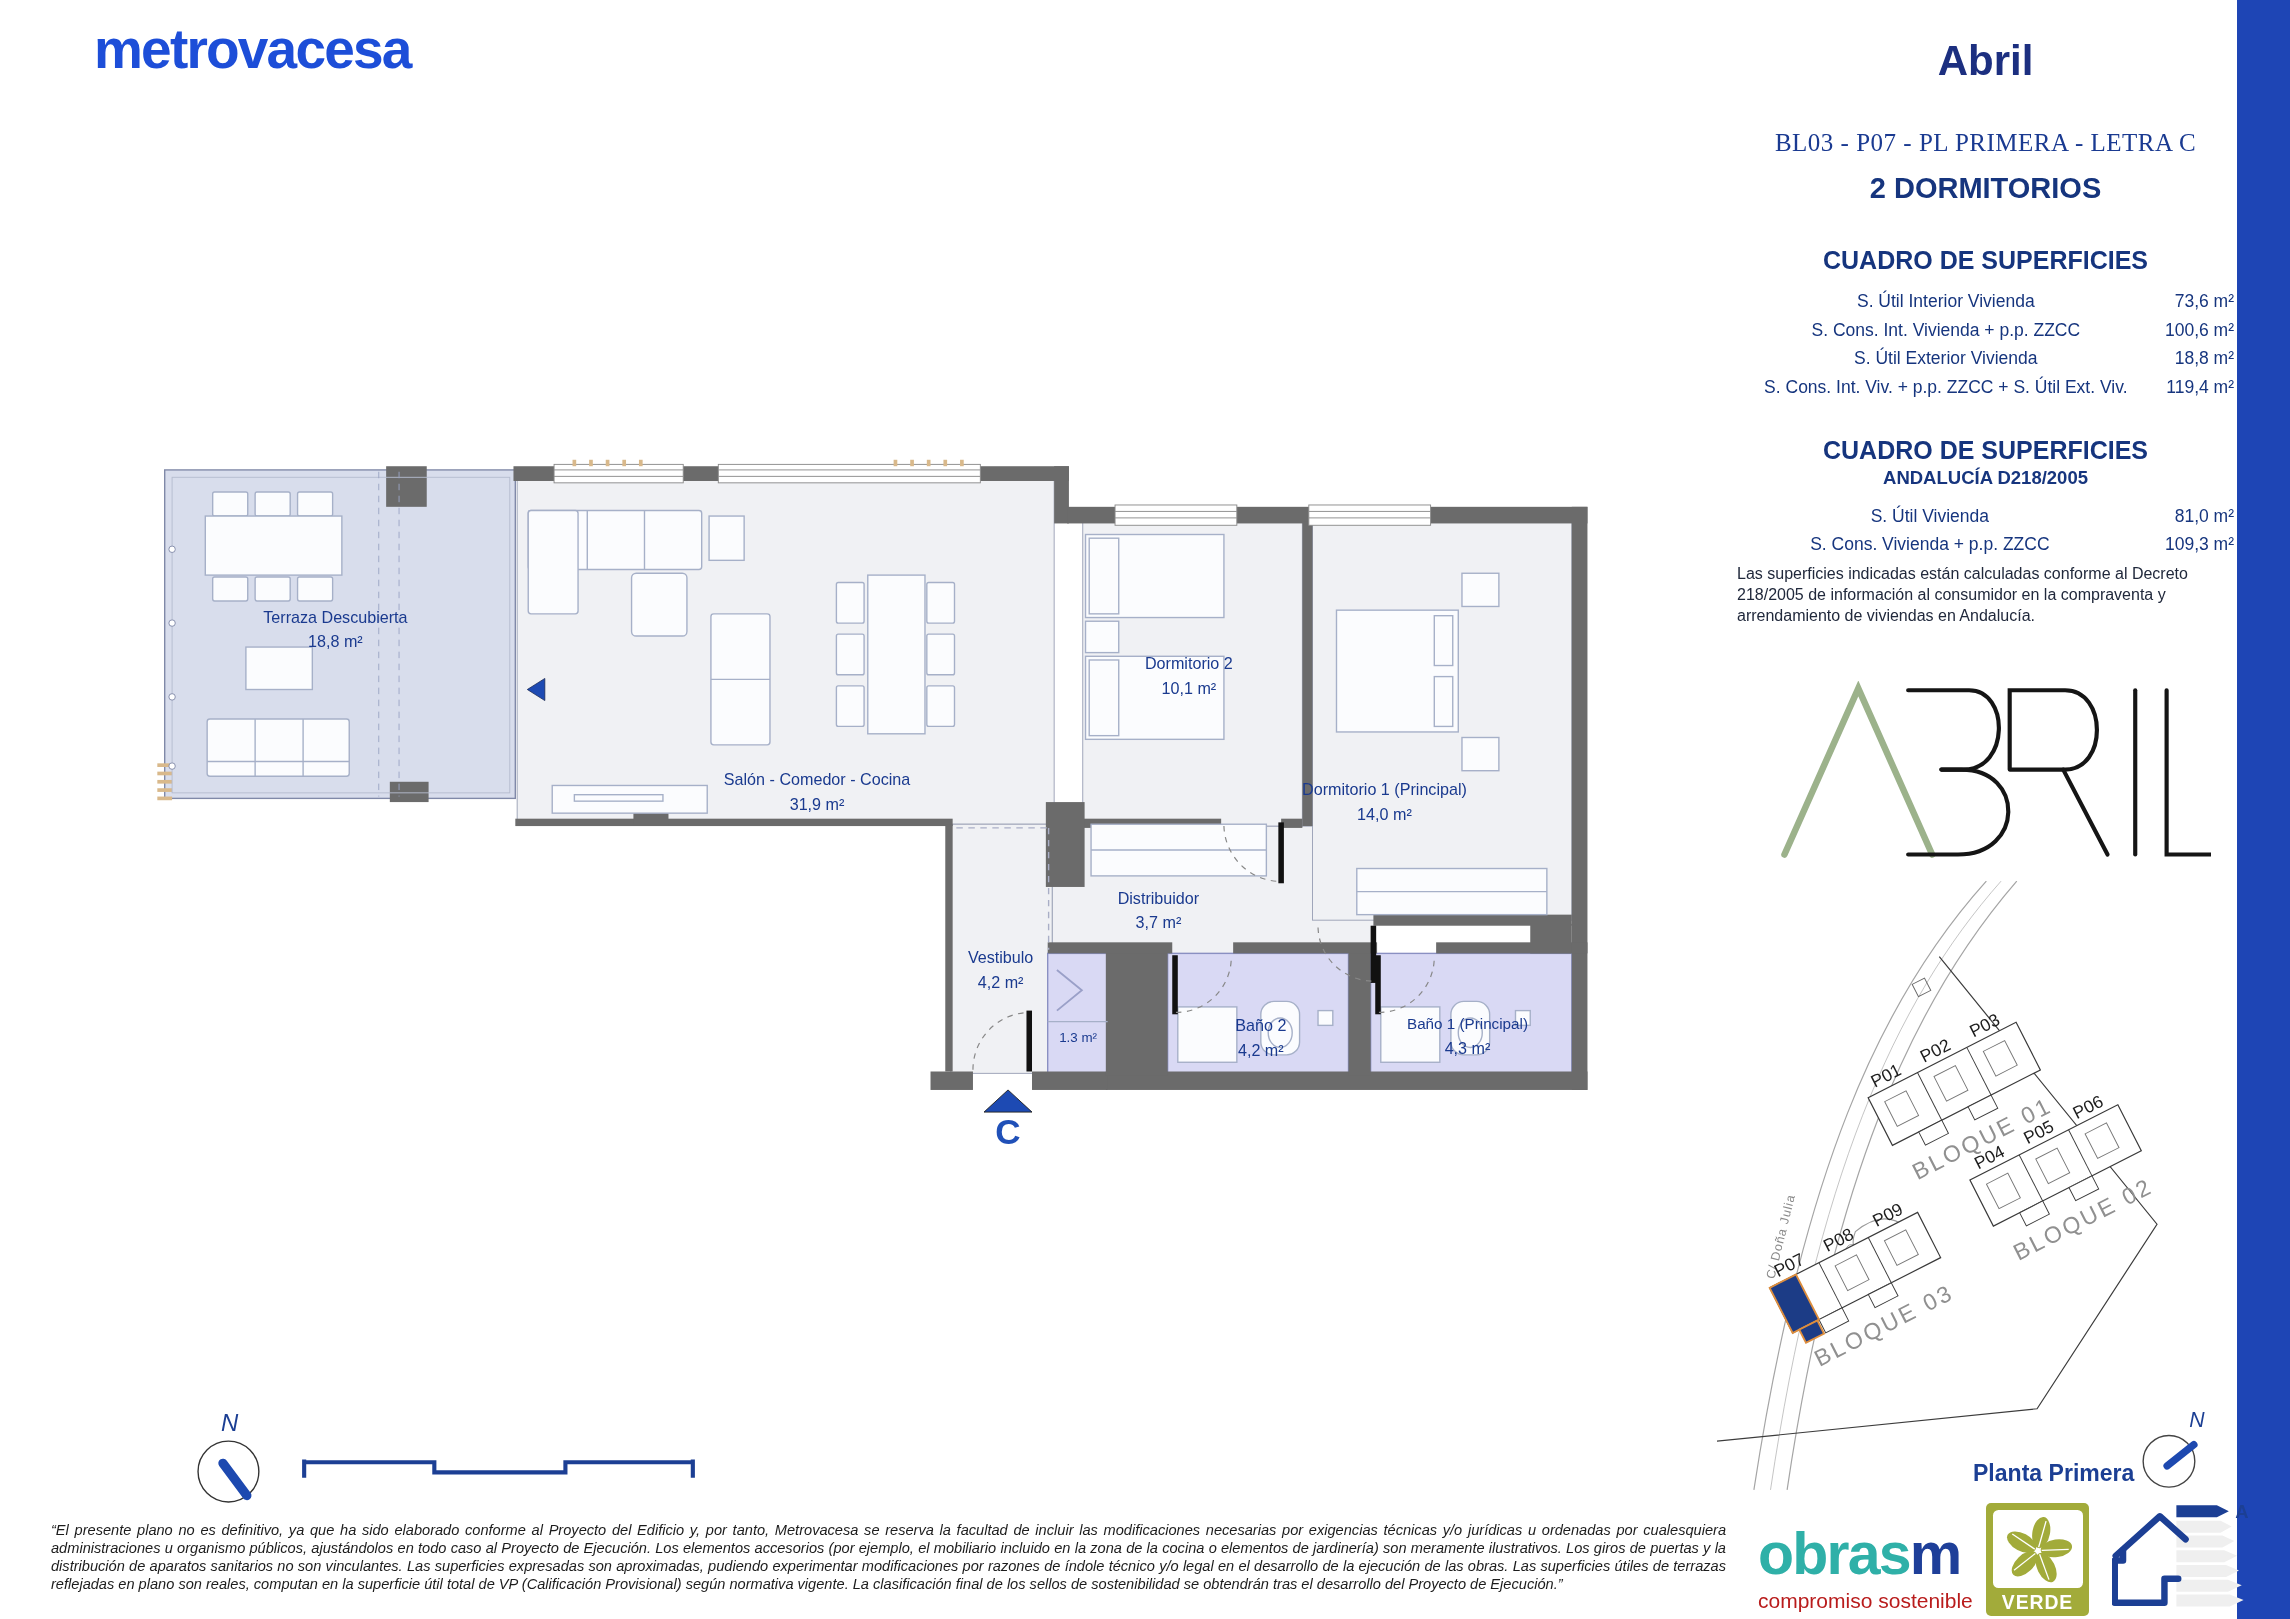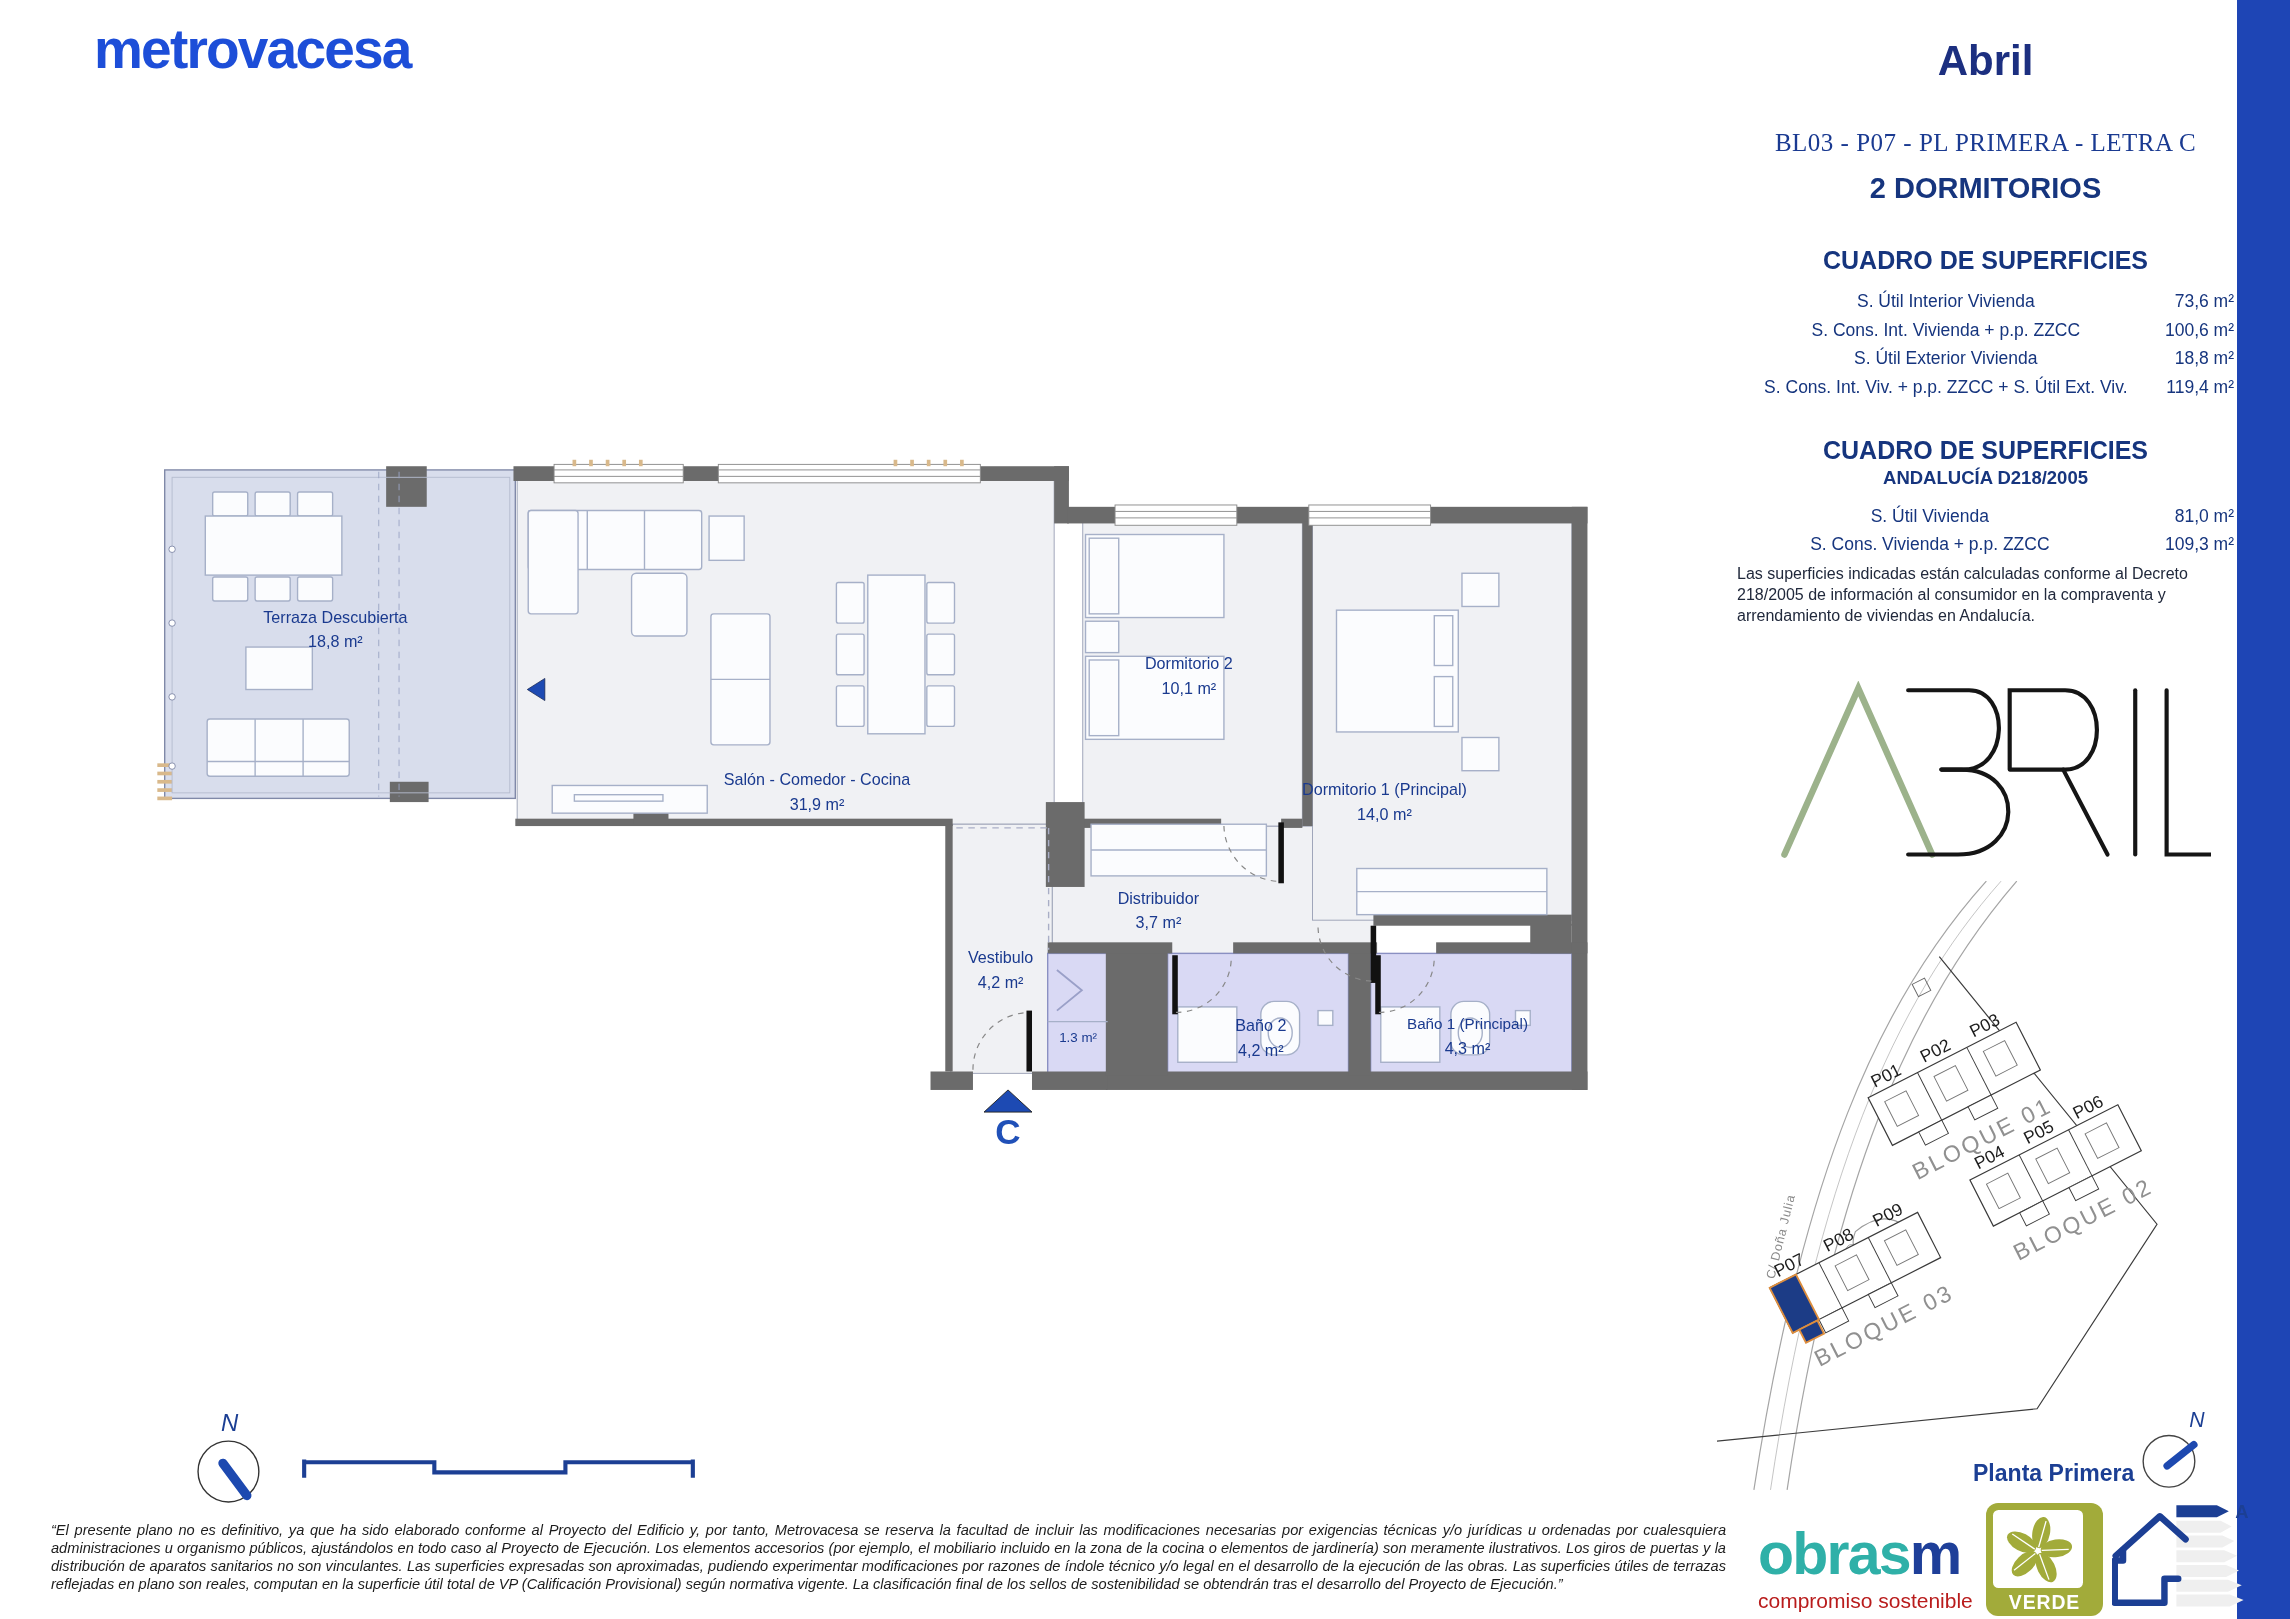--- a/index.html
+++ b/index.html
@@ -25,21 +25,21 @@
   #andalucia-note{margin-top:5.5px;font-size:16px;line-height:1.3;color:#21293c;text-align:left;}
   
   #disclaimer{left:51px;top:1521px;width:1675px;font-size:14.6px;font-style:italic;
               color:#1c1c1c;line-height:1.24;text-align:justify;}
   
   #domum{left:1758px;top:1525px;width:231px;}
   #domum .word{font-size:59px;font-weight:bold;letter-spacing:-1.8px;line-height:1;}
   #domum .teal{color:#2fb0a8;}
   #domum .blue{color:#1e3f99;}
   #domum .tag{font-size:21px;color:#b91c1c;margin-top:5px;letter-spacing:0px;}
-  #verde-badge{left:1986px;top:1503px;width:117px;height:113px;background:#a2ab3a;border-radius:12px;}
+  #verde-badge{left:1986px;top:1503px;width:103px;height:113px;background:#a2ab3a;border-radius:5px;}
   #verde-badge .inner{position:absolute;left:6.5px;top:6.5px;width:90px;height:78px;background:#fff;border-radius:5.5px;}
   #verde-badge .vtxt{position:absolute;left:0;right:0;bottom:1.8px;text-align:center;color:#fff;
                      font-size:19.4px;font-weight:bold;letter-spacing:0.9px;}
   #planta-label{font-weight:bold;}
   svg text{font-family:"Liberation Sans", sans-serif;}
 </style>
 </head>
 <body>
 
 <div id="page">

